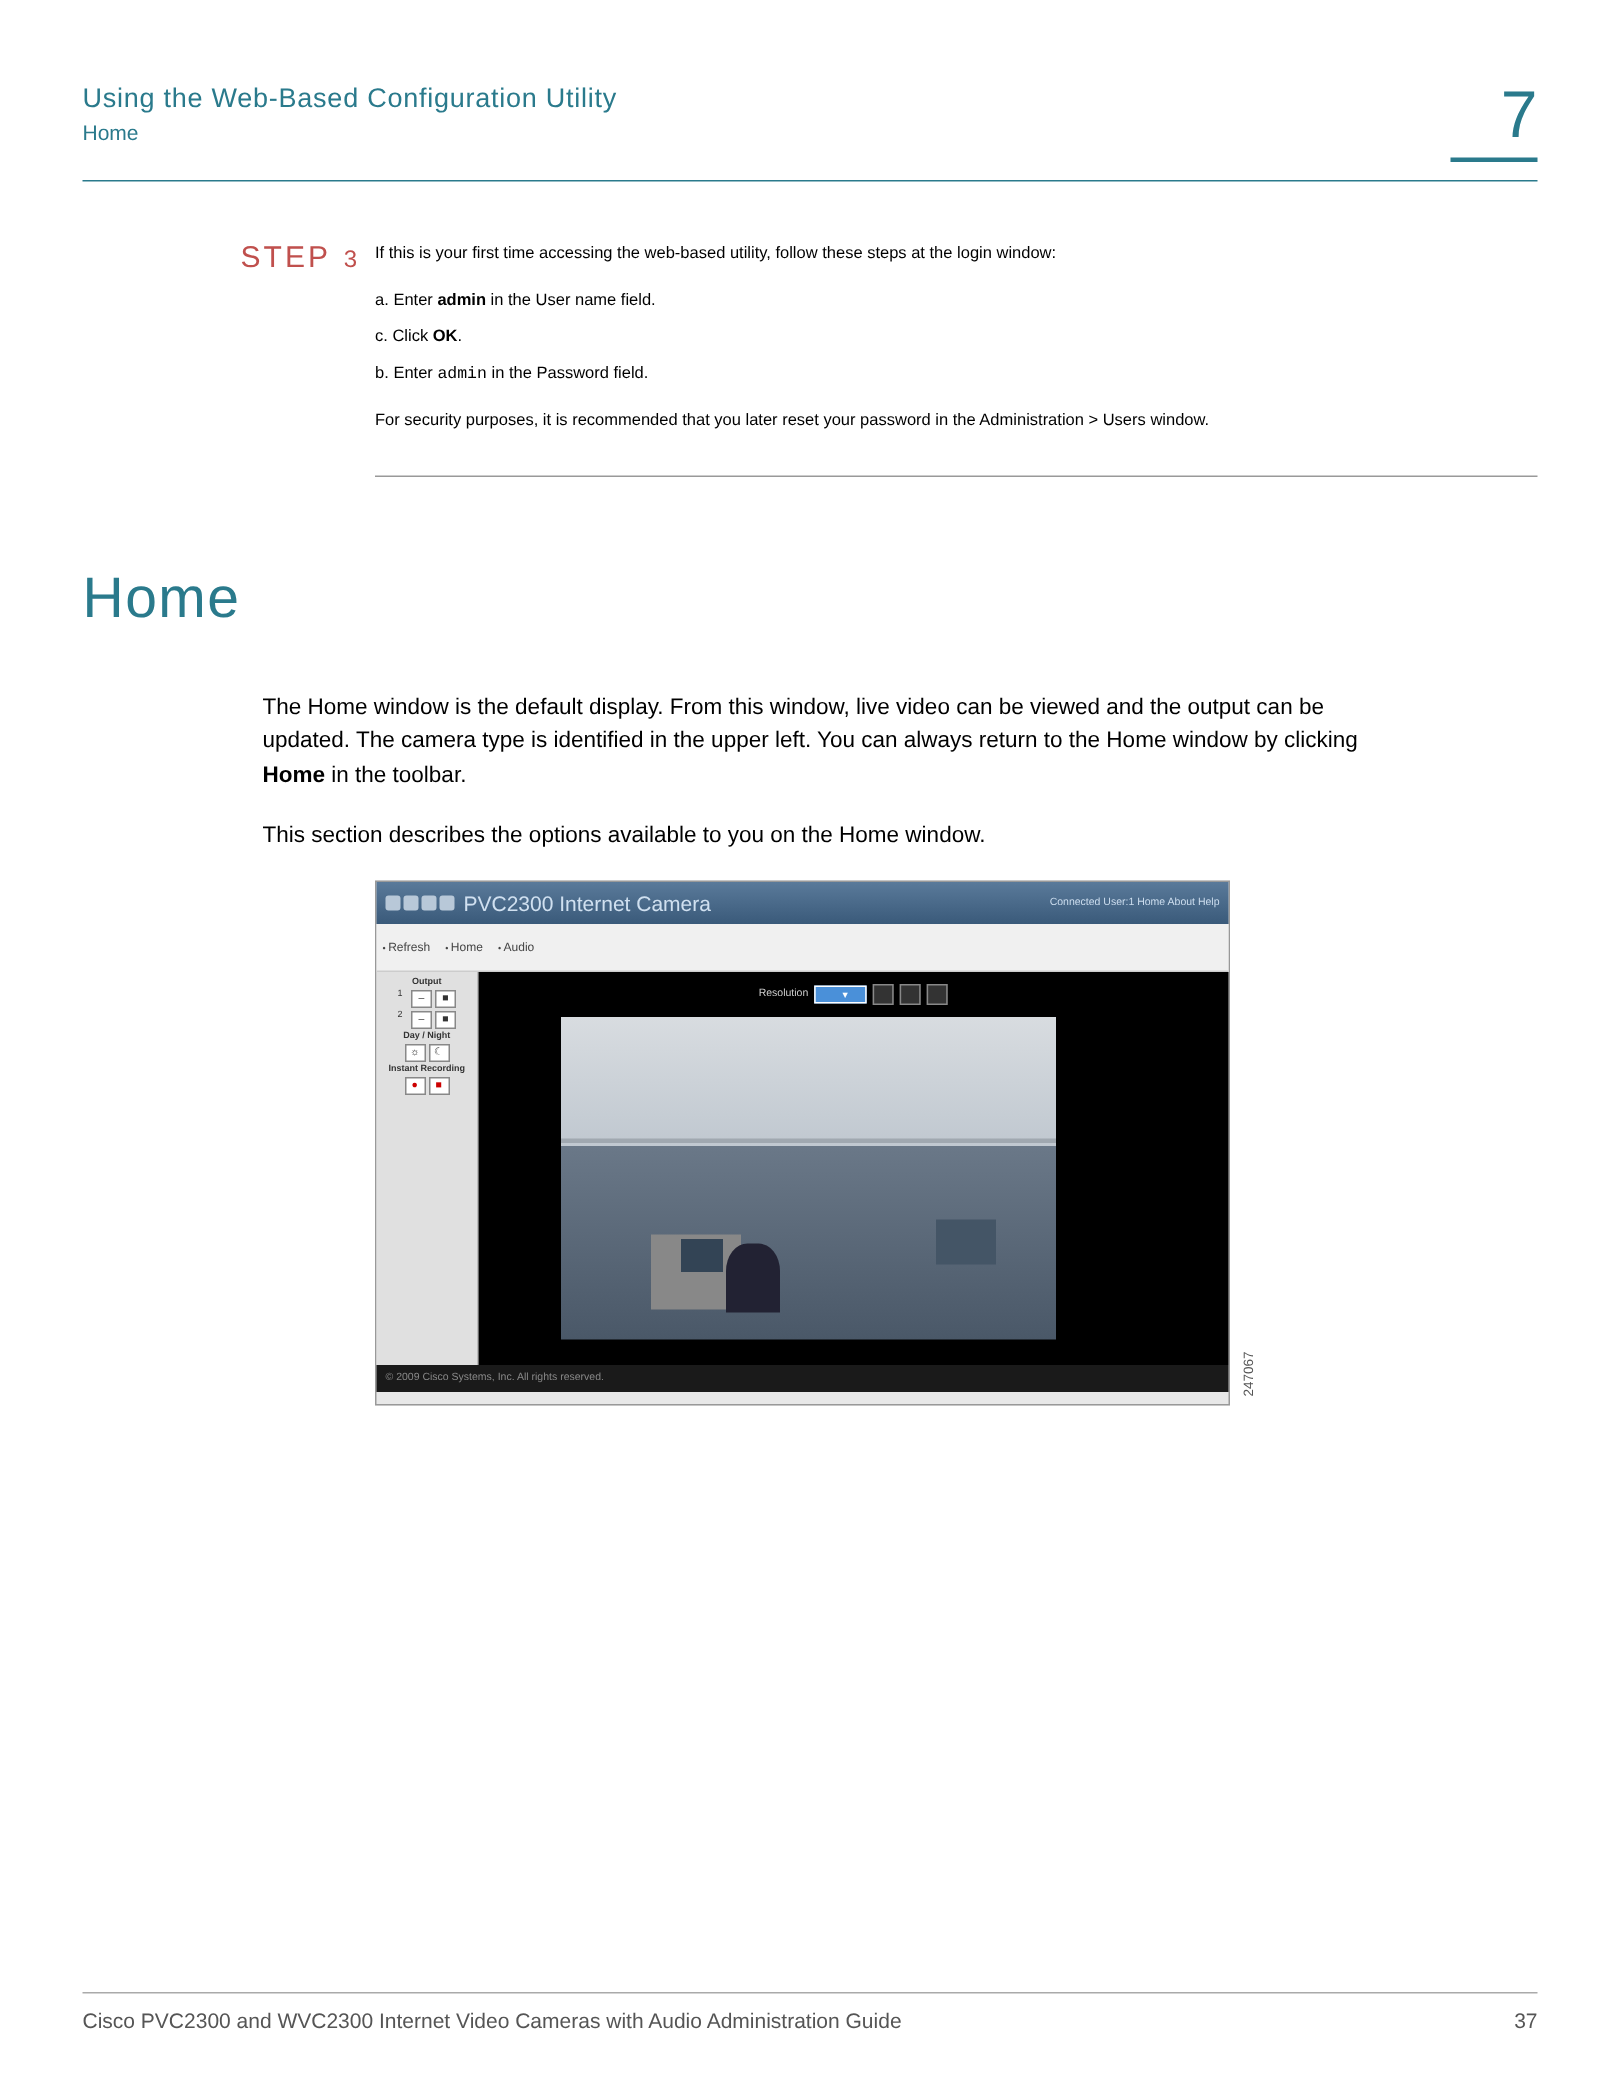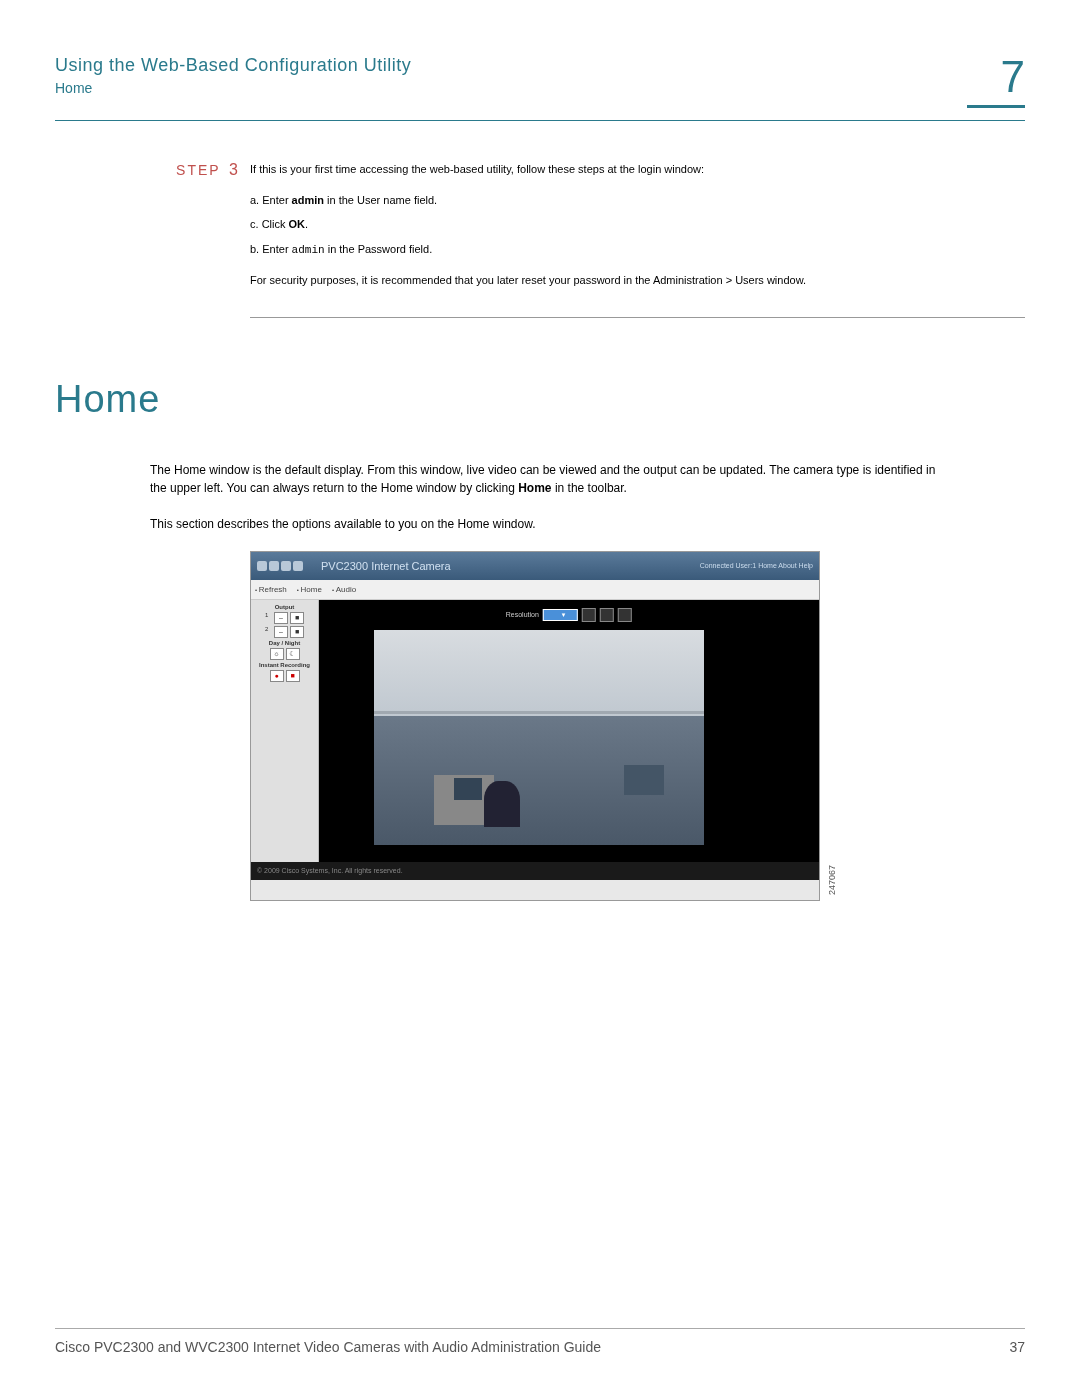--- a/index.html
+++ b/index.html
@@ -57,21 +57,21 @@
     margin-bottom: 18px;
   }
   .step-label-cell {
     width: 195px;
     text-align: right;
     padding-right: 12px;
     flex-shrink: 0;
   }
   .step-label {
     color: #c0504d;
-    font-size: 14px;
+    font-size: 20px;
     letter-spacing: 2px;
   }
   .step-num {
     color: #c0504d;
     font-size: 16px;
     margin-left: 4px;
   }
   .step-body {
     flex: 1;
     font-size: 11px;
@@ -96,22 +96,22 @@
     margin: 28px 0 0 195px;
   }
   .section-heading {
     color: #2a7a8c;
     font-size: 38px;
     font-weight: normal;
     margin: 60px 0 40px 0;
     letter-spacing: 1px;
   }
   .body-text {
-    margin-left: 95px;
-    font-size: 12px;
+    margin-left: 120px;
+    font-size: 15px;
     line-height: 1.5;
     padding-right: 80px;
   }
   .body-p { margin-bottom: 18px; }
   .figure {
     margin-left: 195px;
     width: 570px;
     height: 350px;
     position: relative;
     border: 1px solid #999;
@@ -121,24 +121,24 @@
     height: 28px;
     background: linear-gradient(#5a7a9a, #3a5a7a);
     display: flex;
     align-items: center;
     padding: 0 6px;
     font-size: 8px;
     color: #fff;
   }
   .fig-topbar-icons { display:flex; gap:2px; margin-right:6px;}
   .fig-topbar-icons span{ width:10px;height:10px;background:#b8c8d8;border-radius:2px;}
-  .fig-title { font-size:11px; color:#d0e0f0;margin-left:12px;}
+  .fig-title { font-size:14px; color:#d0e0f0;}
   .fig-toplinks { margin-left:auto; font-size:7px; color:#cde;}
   .fig-tabbar {
-    height: 20px;
+    height: 32px;
     background: #f0f0f0;
     display: flex;
     align-items: center;
     font-size: 8px;
     color: #444;
     border-bottom: 1px solid #ccc;
     padding: 0 4px;
     gap: 10px;
   }
   .fig-tabbar span::before{content:"• "; font-size:6px;}

